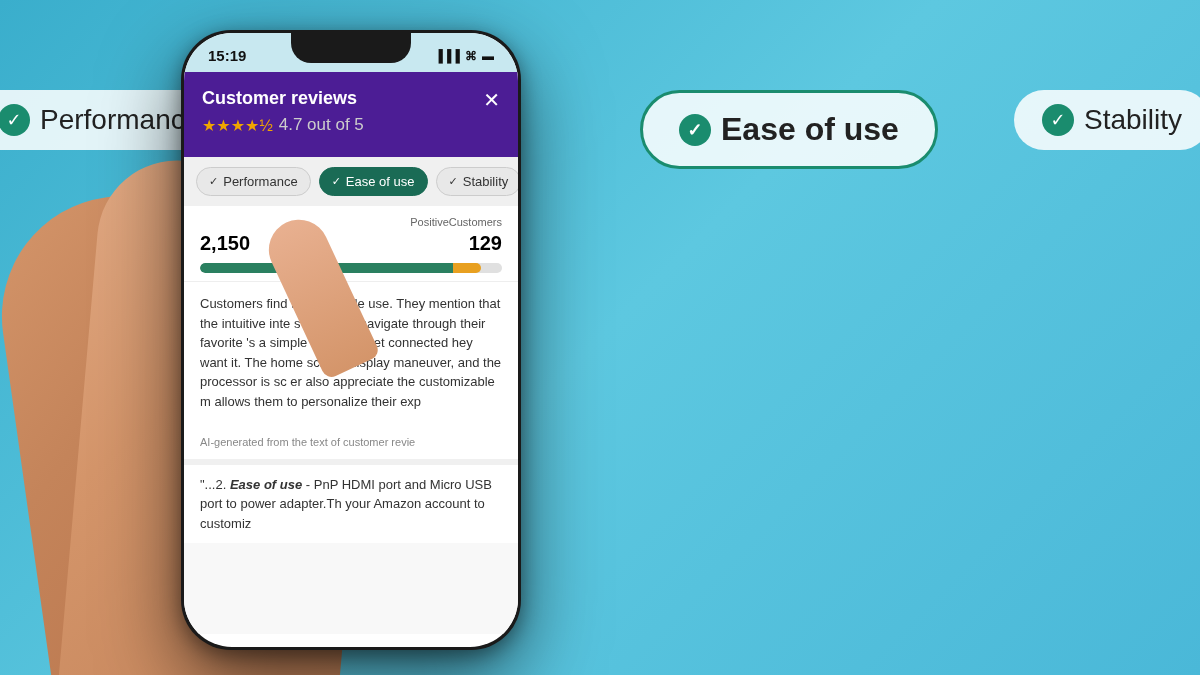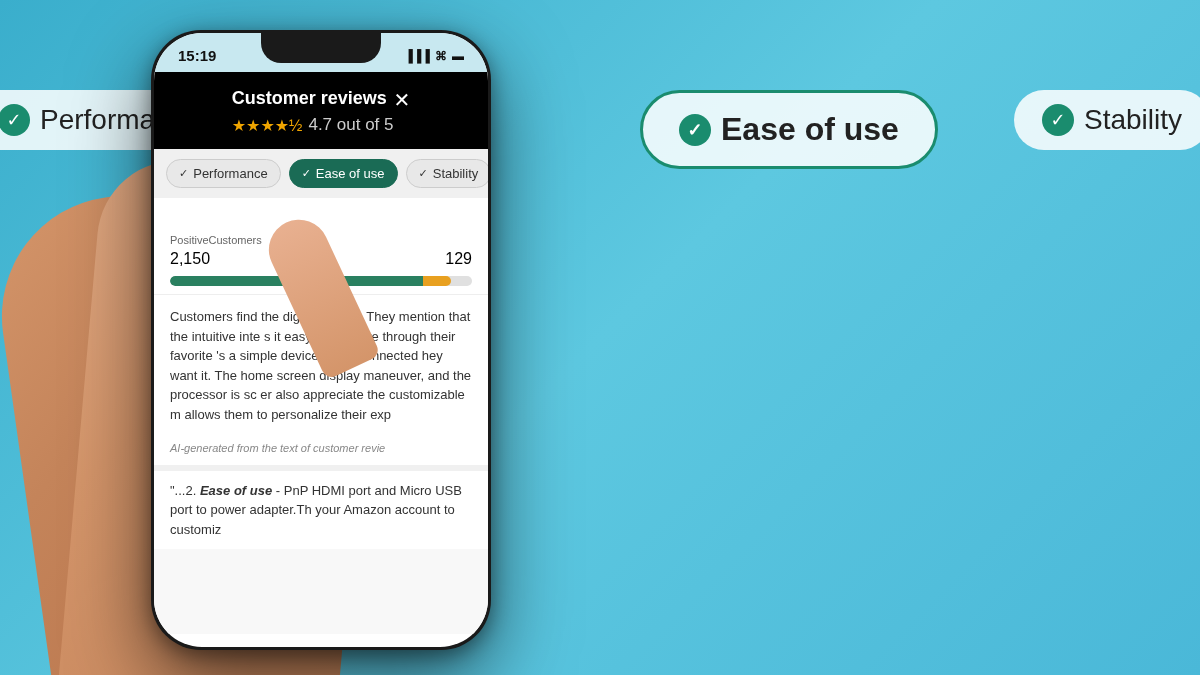--- a/index.html
+++ b/index.html
@@ -110,21 +110,21 @@
       background: linear-gradient(180deg, #e8b090 0%, #d4956a 100%);
       border-radius: 30px 30px 10px 10px;
       transform: rotate(-25deg);
       z-index: 6;
     }
 
     
     .phone-container {
       position: absolute;
       top: 30px;
-      left: 151px;
+      left: 181px;
       width: 340px;
       height: 620px;
       z-index: 5;
     }
 
     .phone-outer {
       width: 100%;
       height: 100%;
       background: #1a1a1a;
       border-radius: 50px;
@@ -179,24 +179,24 @@
     }
 
     
     .phone-content {
       background: #f8f8f8;
       height: calc(100% - 52px);
       overflow: hidden;
     }
 
     .reviews-header {
-      background: #000000;
-      padding: 16px 18px 14px;
-      display: flex;
-      justify-content: center;
+      background: #4c1d95;
+      padding: 16px 18px 22px;
+      display: flex;
+      justify-content: space-between;
       align-items: flex-start;
     }
 
     .reviews-title {
       color: white;
       font-size: 18px;
       font-weight: 700;
     }
 
     .reviews-rating {
@@ -257,32 +257,31 @@
     }
 
     
     .stats-section {
       padding: 10px 16px 6px;
       background: white;
     }
 
     .stats-labels {
       display: flex;
-      justify-content: flex-start;
+      justify-content: flex-end;
       font-size: 11px;
       color: #666;
       margin-bottom: 4px;
-      margin-top: 26px;
     }
 
     .stats-numbers {
       display: flex;
       justify-content: space-between;
-      font-size: 16px;
-      font-weight: 400;
+      font-size: 20px;
+      font-weight: 700;
       margin-bottom: 8px;
       align-items: center;
     }
 
     .progress-bar-bg {
       height: 10px;
       background: #e0e0e0;
       border-radius: 5px;
       overflow: hidden;
       margin-bottom: 2px;
@@ -301,22 +300,21 @@
       background: white;
       font-size: 13px;
       line-height: 1.5;
       color: #333;
       border-top: 1px solid #eee;
     }
 
     .ai-label {
       font-size: 11px;
       color: #888;
-      font-style: italic;
-      margin-top: 16px;
+      margin-top: 23px;
     }
 
     .review-quote {
       padding: 10px 16px;
       font-size: 13px;
       line-height: 1.5;
       color: #333;
       background: white;
       border-top: 6px solid #f0f0f0;
     }

